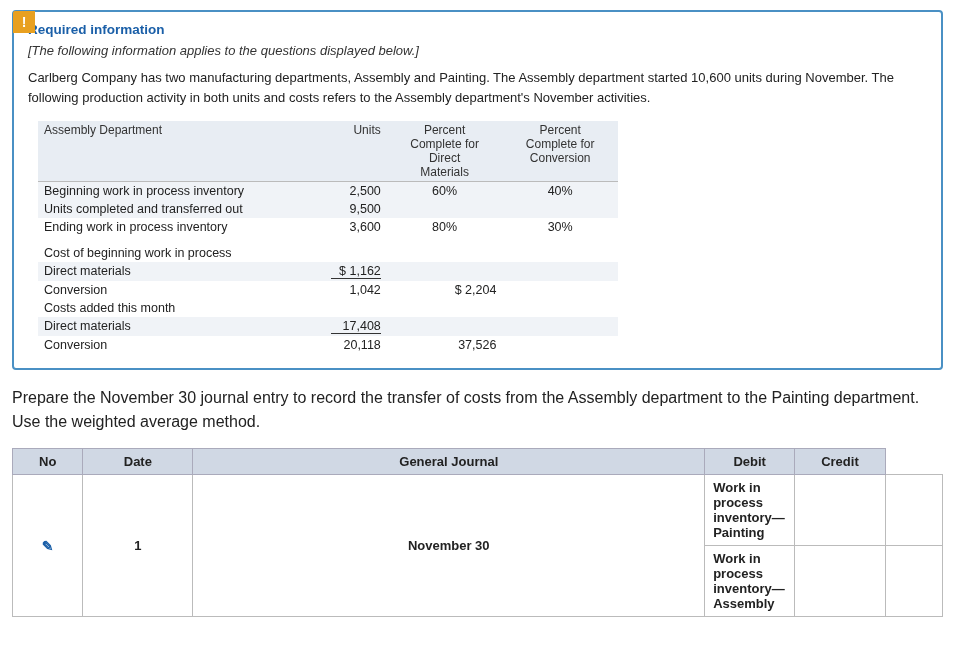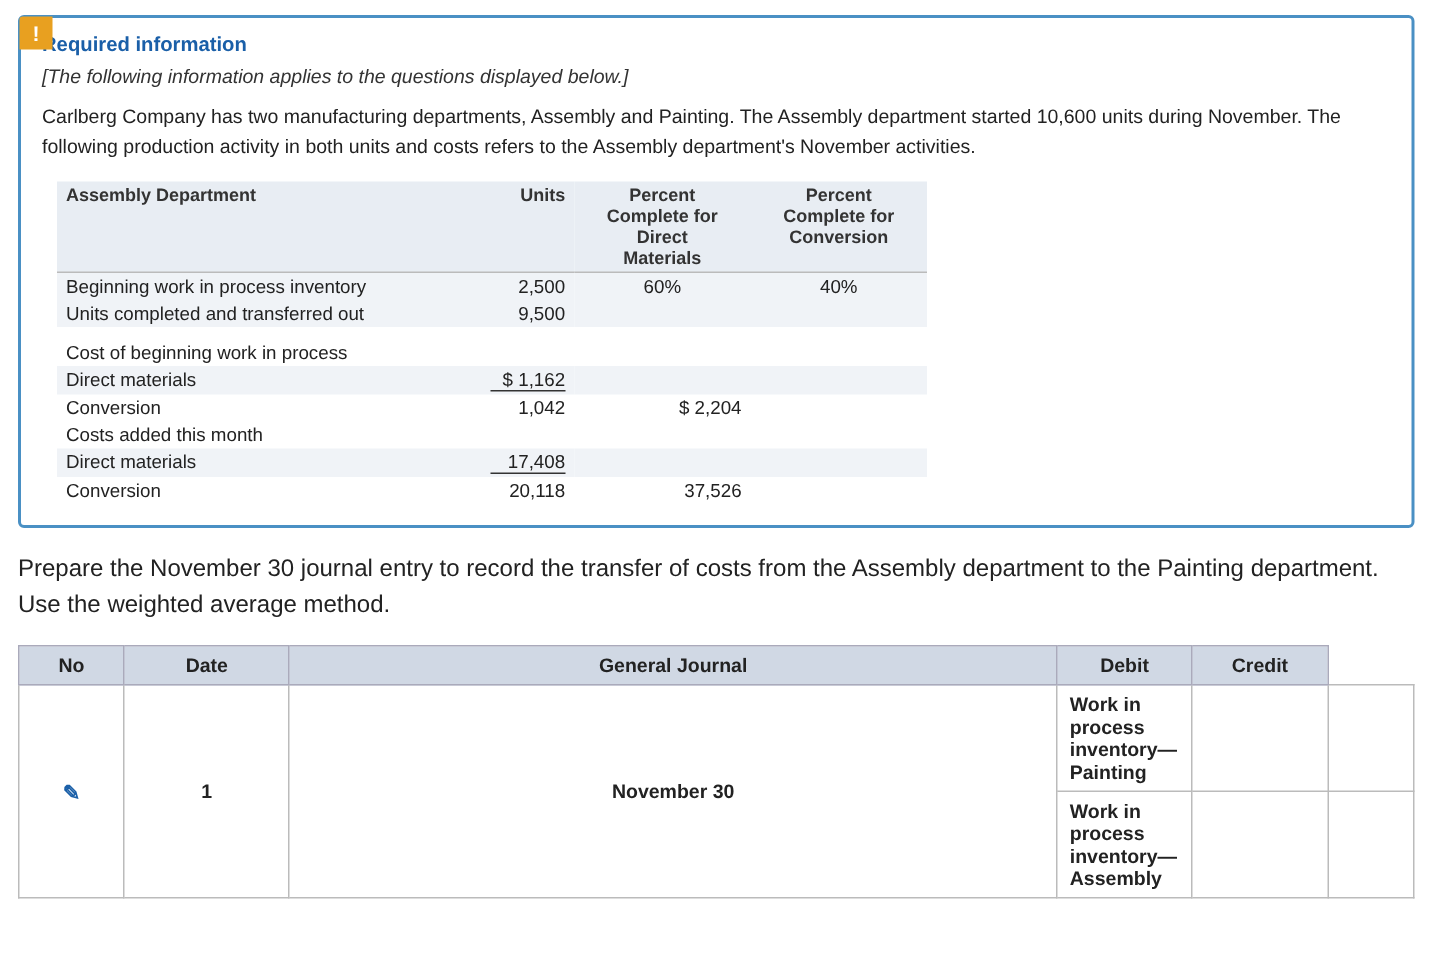--- a/index.html
+++ b/index.html
@@ -75,21 +75,21 @@
       font-size: 12.5px;
     }
 
     .data-table th, .data-table td {
       padding: 2px 6px;
       text-align: right;
       vertical-align: top;
     }
 
     .data-table th {
-      font-weight: bold;
+      font-weight: normal;
       color: #333;
       font-size: 12px;
     }
 
     .data-table td.label-col {
       text-align: left;
       width: 260px;
     }
 
     .data-table th.label-col {
@@ -230,20 +230,26 @@
       <td class="label-col">Beginning work in process inventory</td>
       <td>2,500</td>
       <td style="text-align:center;">60%</td>
       <td style="text-align:center;">40%</td>
     </tr>
             <tr class="shaded">
       <td class="label-col">Units completed and transferred out</td>
       <td>9,500</td>
       <td style="text-align:center;"></td>
       <td style="text-align:center;"></td>
+    </tr>
+            <tr>
+      <td class="label-col">Ending work in process inventory</td>
+      <td>3,600</td>
+      <td style="text-align:center;">80%</td>
+      <td style="text-align:center;">30%</td>
     </tr>
           </tbody>
         <tbody id="cost-rows-body">
           <tr>
               <td colspan="4" style="height:8px;"></td>
             </tr>
         <tr>
       <td class="label-col">Cost of beginning work in process</td>
       <td></td>
       <td></td>

